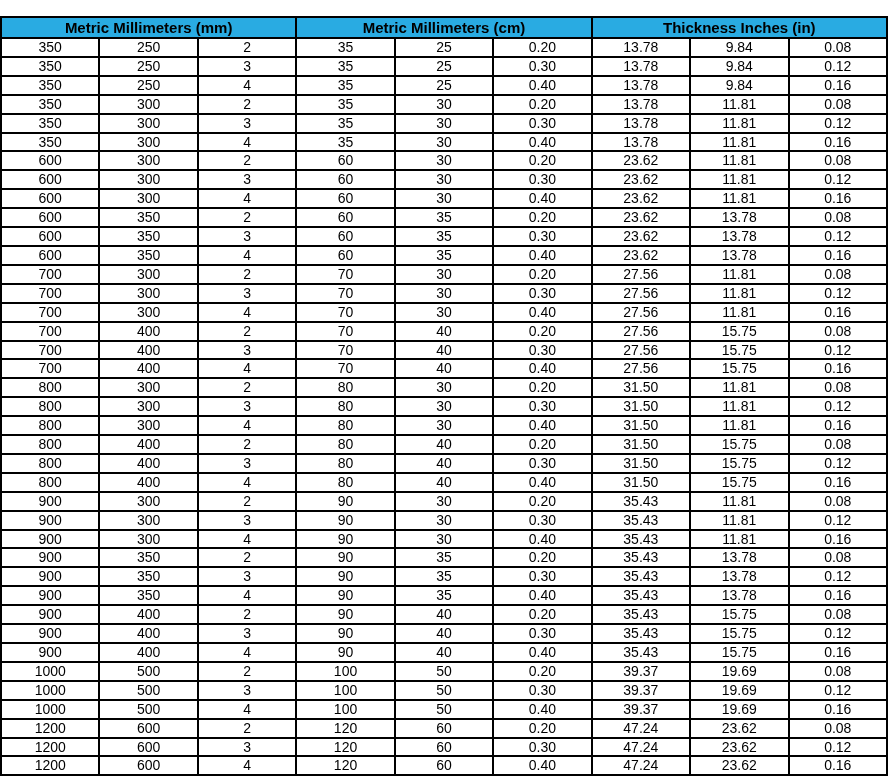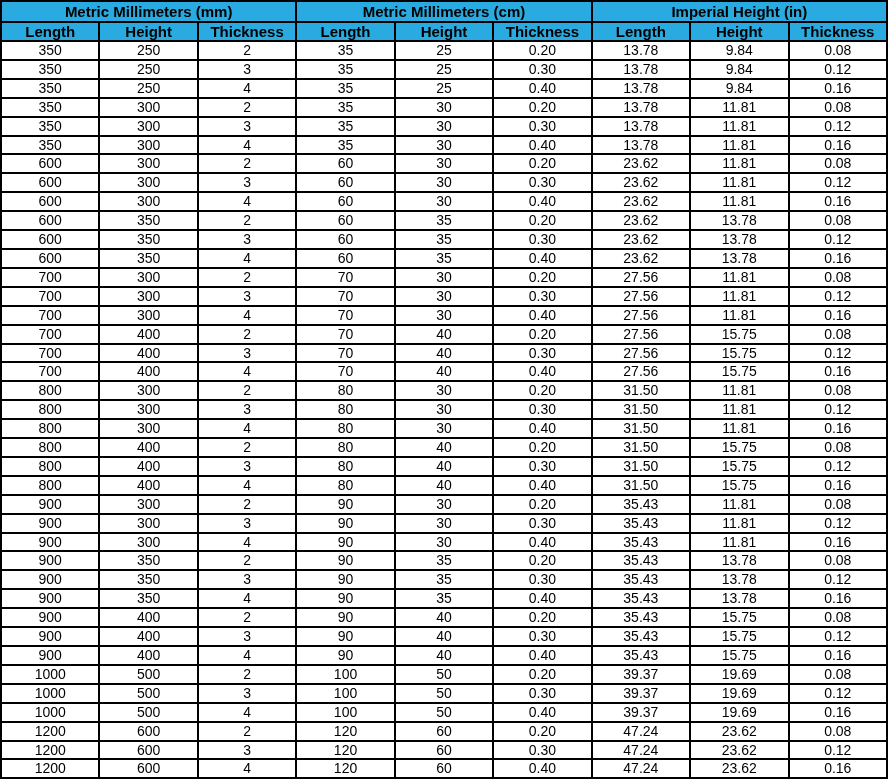--- a/index.html
+++ b/index.html
@@ -12,20 +12,21 @@
     margin: 0;
     padding: 0;
     background: #FFFFFF;
   }
   table.conv-table {
     border-collapse: collapse;
     table-layout: fixed;
     width: 888px;
     font-family: "Liberation Sans", sans-serif;
     color: var(--text-color);
+    margin-top: 16px;
   }
   table.conv-table th,
   table.conv-table td {
     border: 2px solid var(--border-color);
     text-align: center;
     vertical-align: middle;
     padding: 0;
     overflow: hidden;
     white-space: nowrap;
   }
@@ -52,33 +53,22 @@
   }
 </style>
 </head>
 <body>
 
 <table class="conv-table">
   <thead>
     <tr>
       <th class="group-th" colspan="3">Metric Millimeters (mm)</th>
       <th class="group-th grp-sep" colspan="3">Metric Millimeters (cm)</th>
-      <th class="group-th grp-sep" colspan="3">Imperial Height (in)</th>
+      <th class="group-th grp-sep" colspan="3">Thickness Inches (in)</th>
     </tr>
-    <tr>
-        <th class="col-th">Length</th>
-        <th class="col-th">Height</th>
-        <th class="col-th">Thickness</th>
-        <th class="col-th grp-sep">Length</th>
-        <th class="col-th">Height</th>
-        <th class="col-th">Thickness</th>
-        <th class="col-th grp-sep">Length</th>
-        <th class="col-th">Height</th>
-        <th class="col-th">Thickness</th>
-      </tr>
   </thead>
   <tbody>
       <tr>
         <td>350</td>
         <td>250</td>
         <td>2</td>
         <td class="grp-sep">35</td>
         <td>25</td>
         <td>0.20</td>
         <td class="grp-sep">13.78</td>

